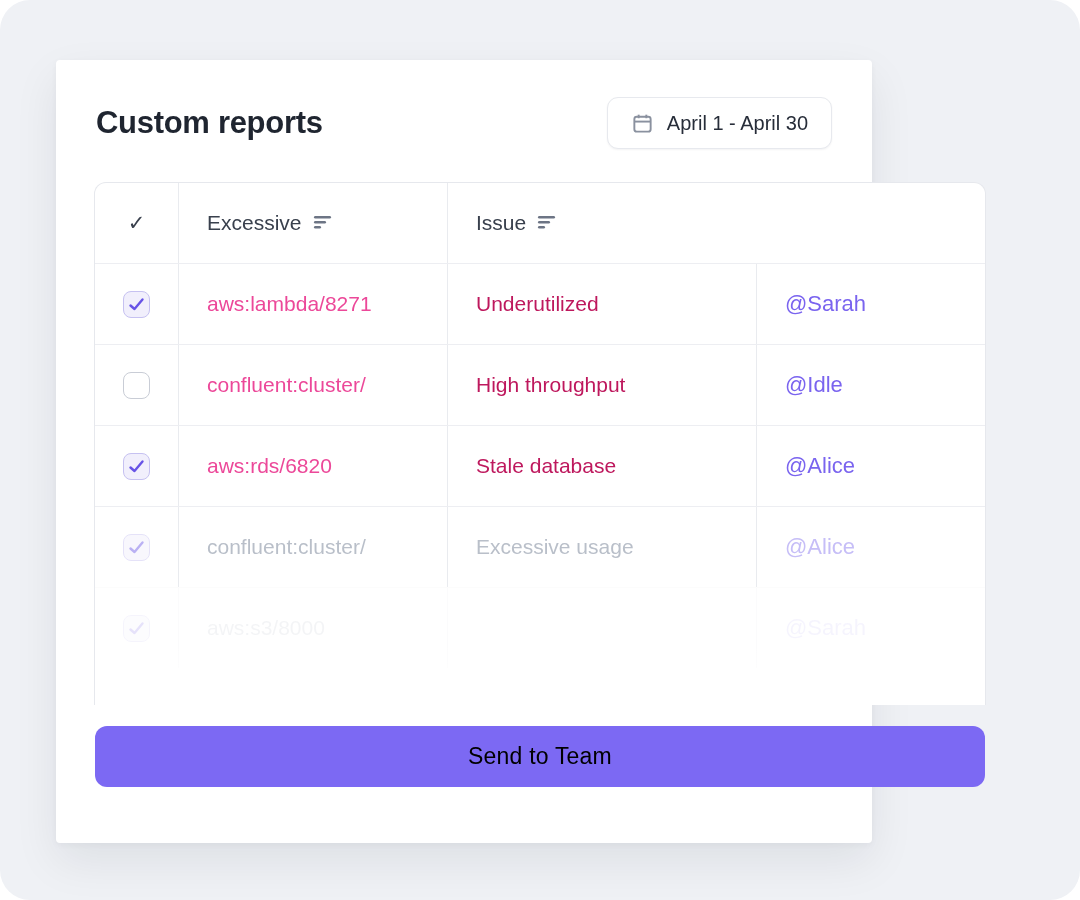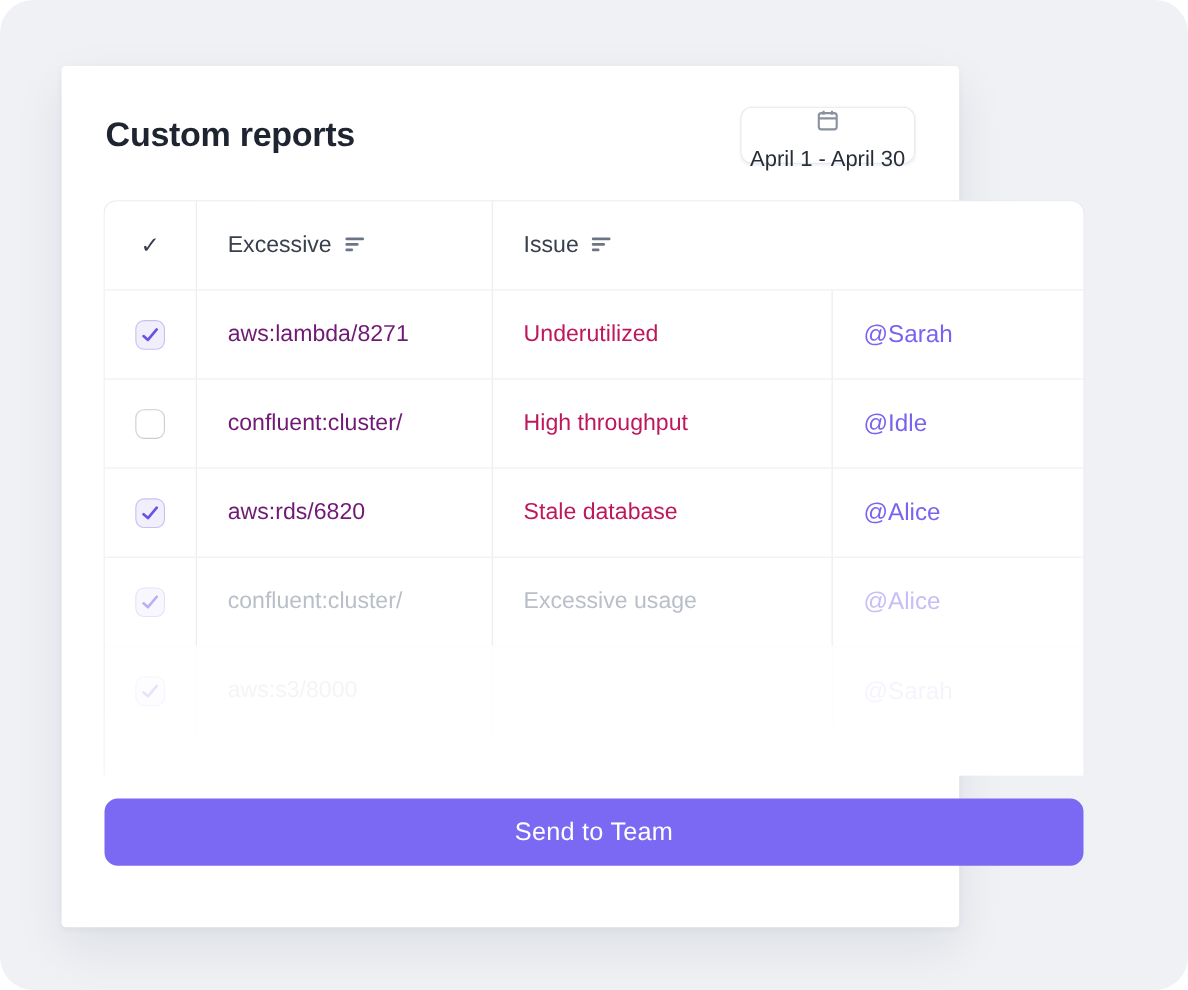--- a/index.html
+++ b/index.html
@@ -21,25 +21,24 @@
   
   .card-top {
     position:absolute; left:40px; right:40px; top:37px; height:52px;
     display:flex; justify-content:space-between; align-items:center;
   }
   .title {
     font-size:31px; font-weight:700; color:#1f2530; letter-spacing:-0.3px;
   }
   .date-chip {
     height:52px; display:flex; align-items:center; gap:13px;
-    padding:0 8px;
+    padding:0 23px;
     background:#ffffff; border:1px solid #e7e9ee; border-radius:11px;
     box-shadow:0 1px 2px rgba(15,23,42,.05);
     cursor:pointer;
-    flex-direction:column;
   }
   .date-chip svg { display:block; }
   .date-text { font-size:20px; font-weight:500; color:#272d39; }
 
   
   .table-wrap {
     position:absolute; left:38px; top:122px; width:892px; height:523px;
     border:1px solid #e6e8ed; border-bottom:none;
     border-radius:12px 12px 0 0;
     overflow:hidden; background:#fff;
@@ -60,21 +59,21 @@
     padding-left:28px;
     font-size:21px; color:#424a59;
   }
   .tcell.first { justify-content:center; padding-left:0; }
   .tcell + .tcell { border-left:1px solid #e9ebef; }
 
   .thead .tcell { font-size:21px; color:#39404d; font-weight:500; gap:11px; }
   .head-check { font-size:21px; color:#5a6170; font-weight:400; }
   .sort-icon { display:block; margin-top:-3px; }
 
-  .resource { color:#701a75; }
+  .resource { color:#ec4899; }
   .issue { color:#be185d; }
   .assignee { color:#7a64ef; font-size:22px;margin-left:40px; }
 
   
   .cb {
     width:27px; height:27px; border-radius:8px;
     border:1.5px solid #c9cdd6; background:#ffffff;
     display:flex; align-items:center; justify-content:center;
     cursor:pointer;
   }
@@ -89,21 +88,21 @@
 
   
   .trow.clipped { opacity:.16; }
   .trow.clipped .resource, .trow.clipped .issue { color:#b9bfc9; }
   .trow.clipped .assignee { color:#c6bef7; }
 
   
   .send-btn {
     position:absolute; left:39px; top:666px; width:890px; height:61px;
     background:#7c69f3; border:none; border-radius:12px;
-    color:#ffffff; font-size:23px; font-weight:500;
+    color:#000000; font-size:23px; font-weight:500;
     font-family:"Liberation Sans","DejaVu Sans",sans-serif;
     display:flex; align-items:center; justify-content:center;
     cursor:pointer; letter-spacing:.2px;
   }
 </style>
 </head>
 <body>
 
 <div class="surface"></div>
 

